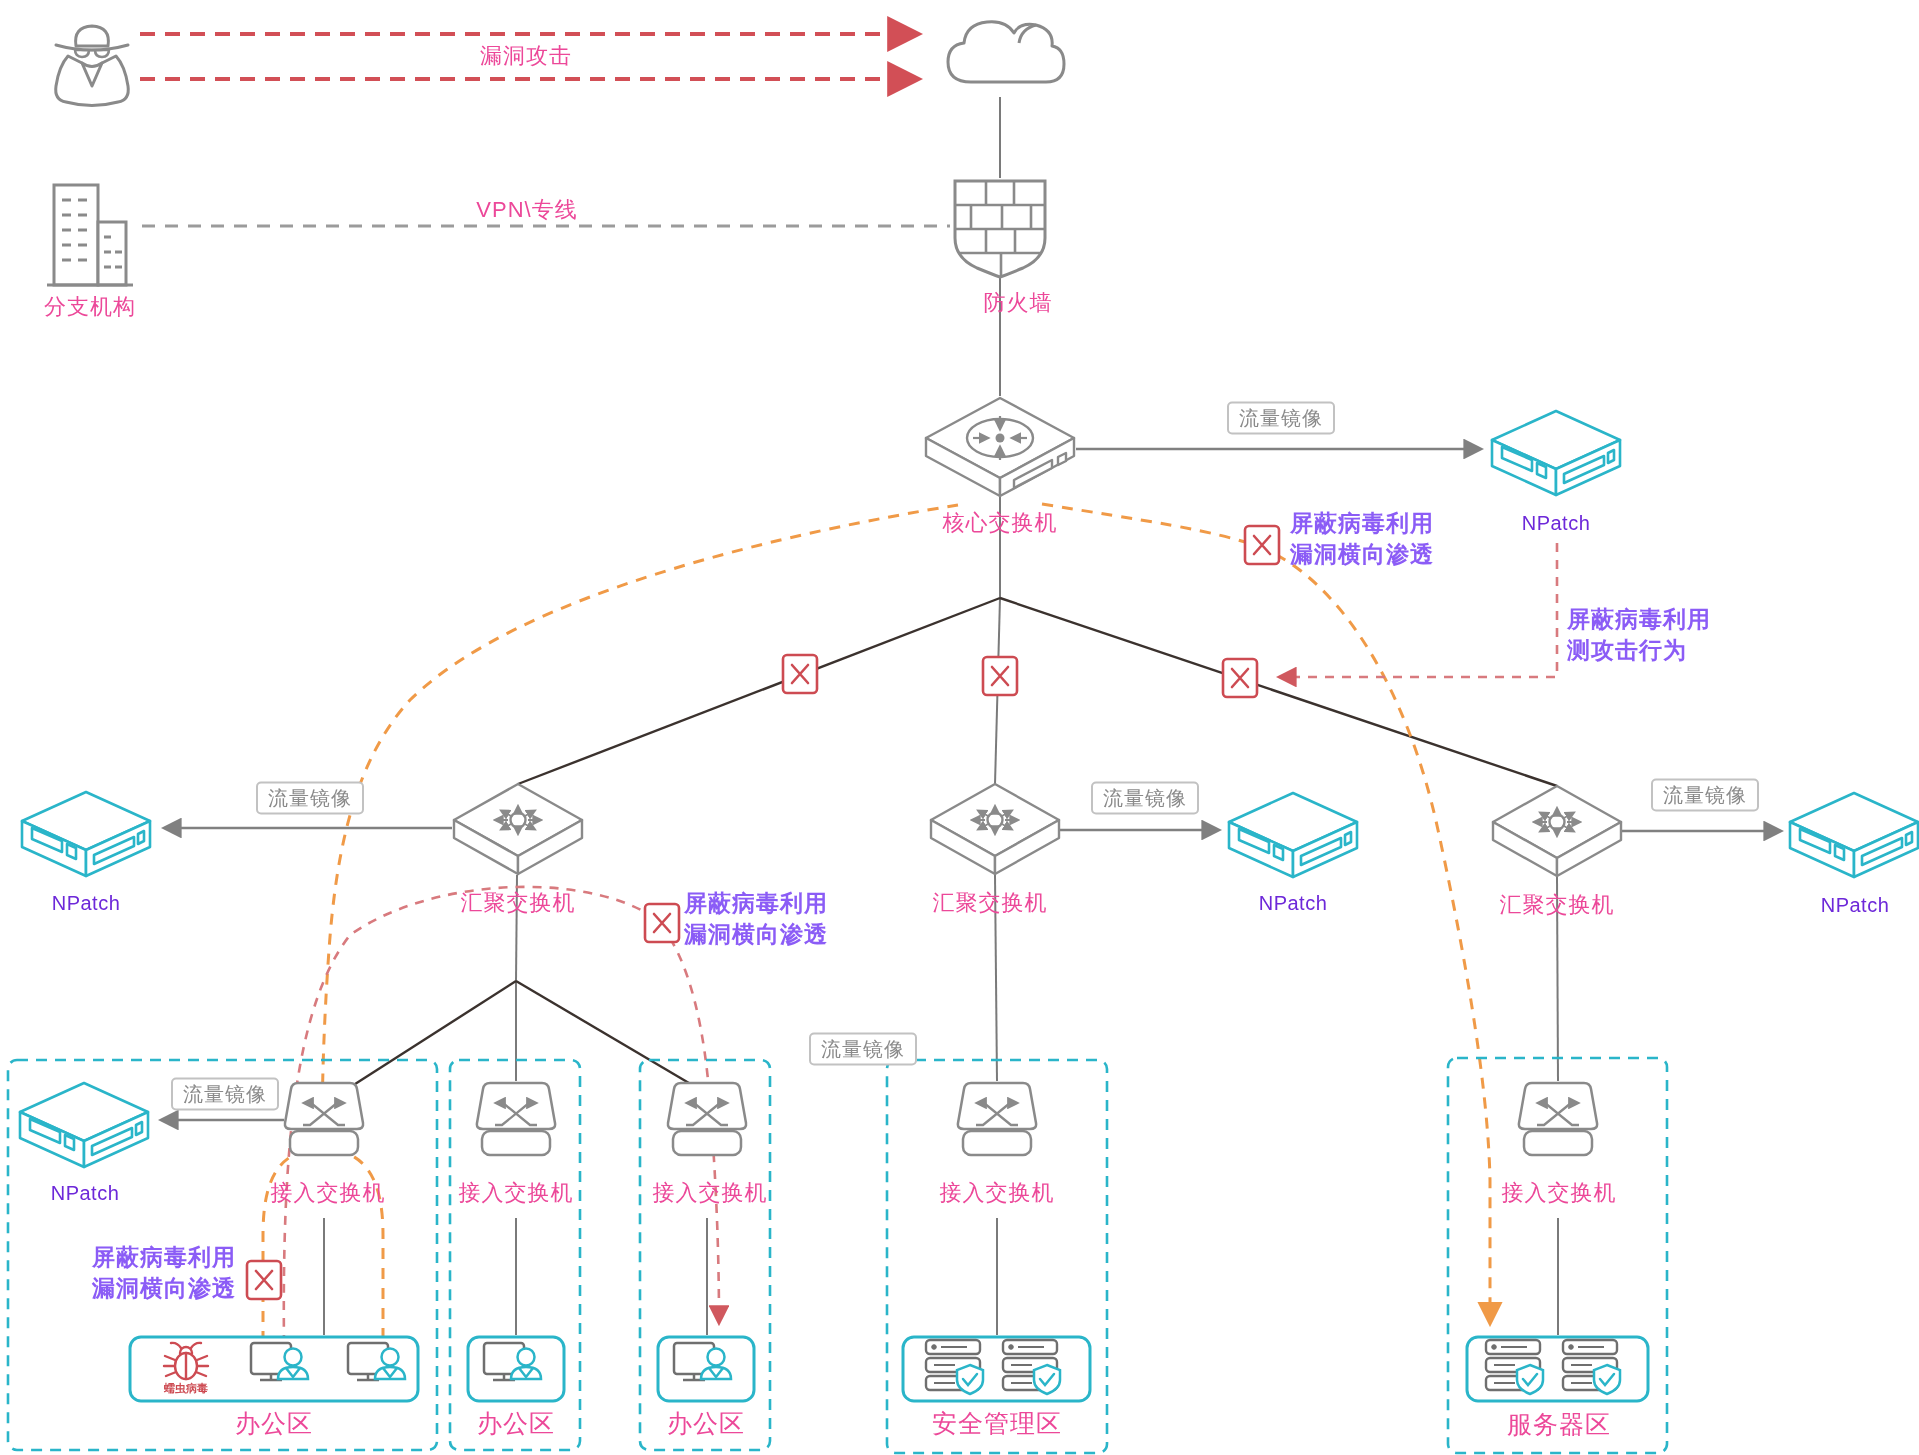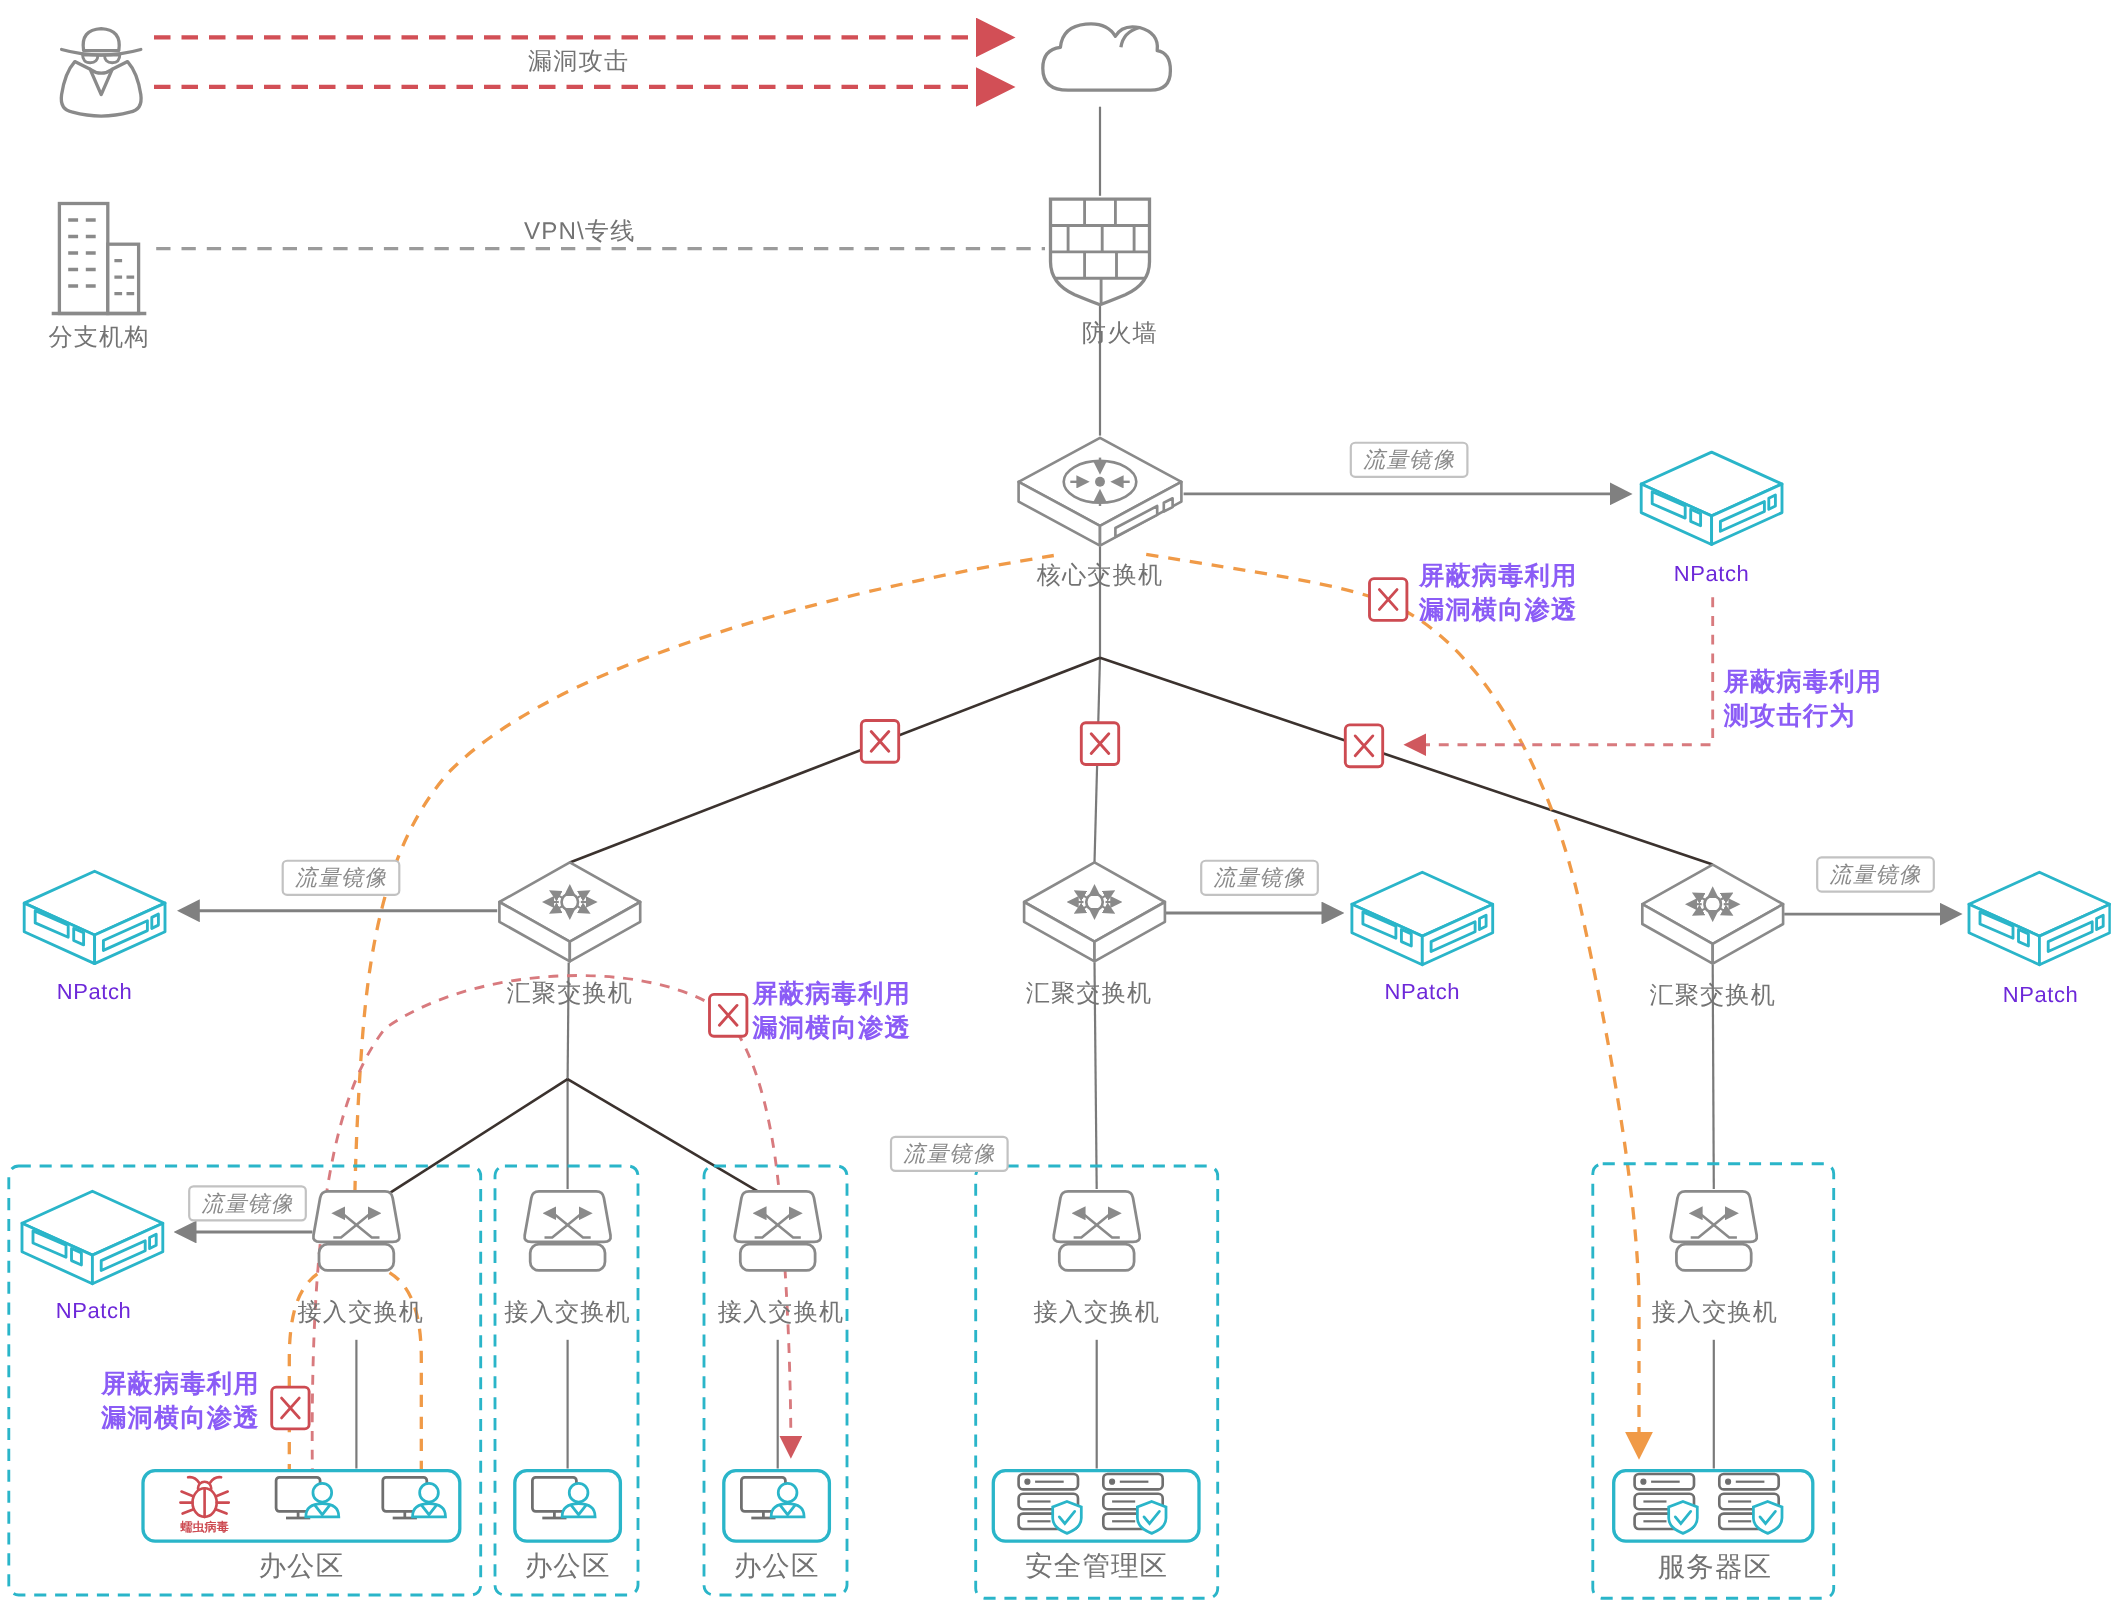--- a/index.html
+++ b/index.html
@@ -1,27 +1,27 @@
 <!DOCTYPE html>
 <html><head>
 <meta charset="utf-8">
 <style>
   html,body{margin:0;padding:0;background:#fff;}
   #stage{
     position:relative;width:1919px;height:1455px;background:#fff;overflow:hidden;
     font-family:"Liberation Sans","DejaVu Sans",sans-serif;
   }
   #stage svg.layer{position:absolute;left:0;top:0;}
-  .lbl{position:absolute;transform:translate(-50%,-50%);color:#737373;font-size:22px;
+  .lbl{position:absolute;transform:translate(-50%,-50%);color:#ec4899;font-size:22px;
        white-space:nowrap;letter-spacing:1px;}
   .npatch{font-size:20px;color:#6d28d9;letter-spacing:0.5px;}
   .zone{font-size:25px;}
   .mirror{position:absolute;transform:translate(-50%,-50%);background:#fff;
           border:2px solid #c2c2c2;border-radius:5px;color:#8a8a8a;font-size:20px;
-          padding:1px 10px;white-space:nowrap;letter-spacing:1px;font-style:italic;}
+          padding:1px 10px;white-space:nowrap;letter-spacing:1px;}
   .red-note{position:absolute;color:#8b5cf6;font-weight:bold;font-size:23px;
             line-height:1.34;white-space:nowrap;letter-spacing:1px;}
   .worm{position:absolute;transform:translate(-50%,-50%);color:#cd4b52;font-size:11px;
         font-weight:bold;white-space:nowrap;}
 </style>
 </head>
 <body>
 
 <div id="stage">
 

